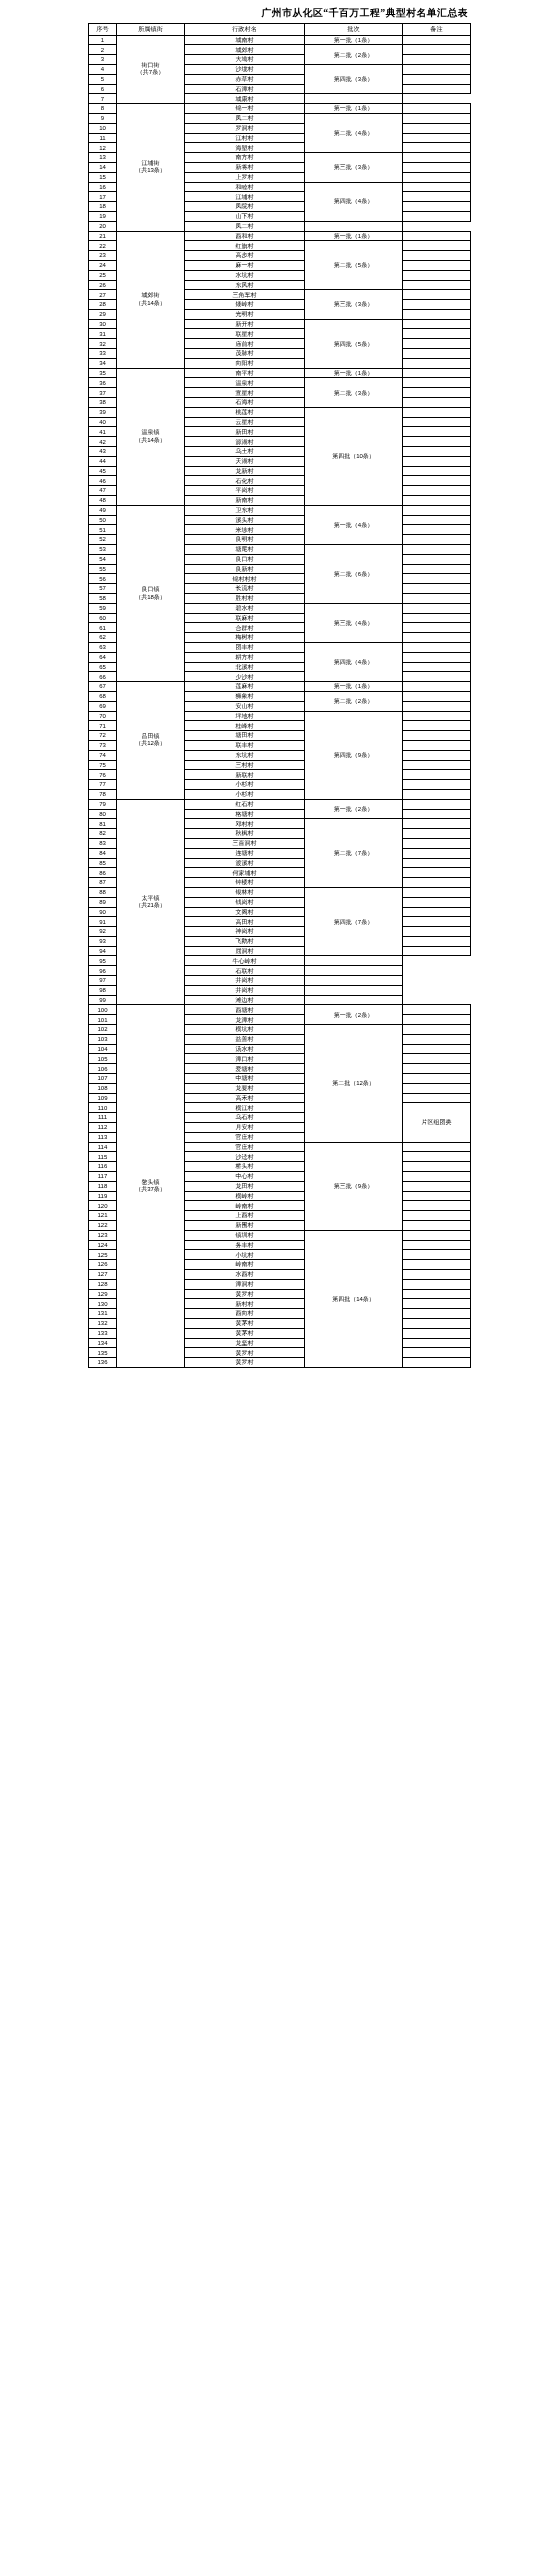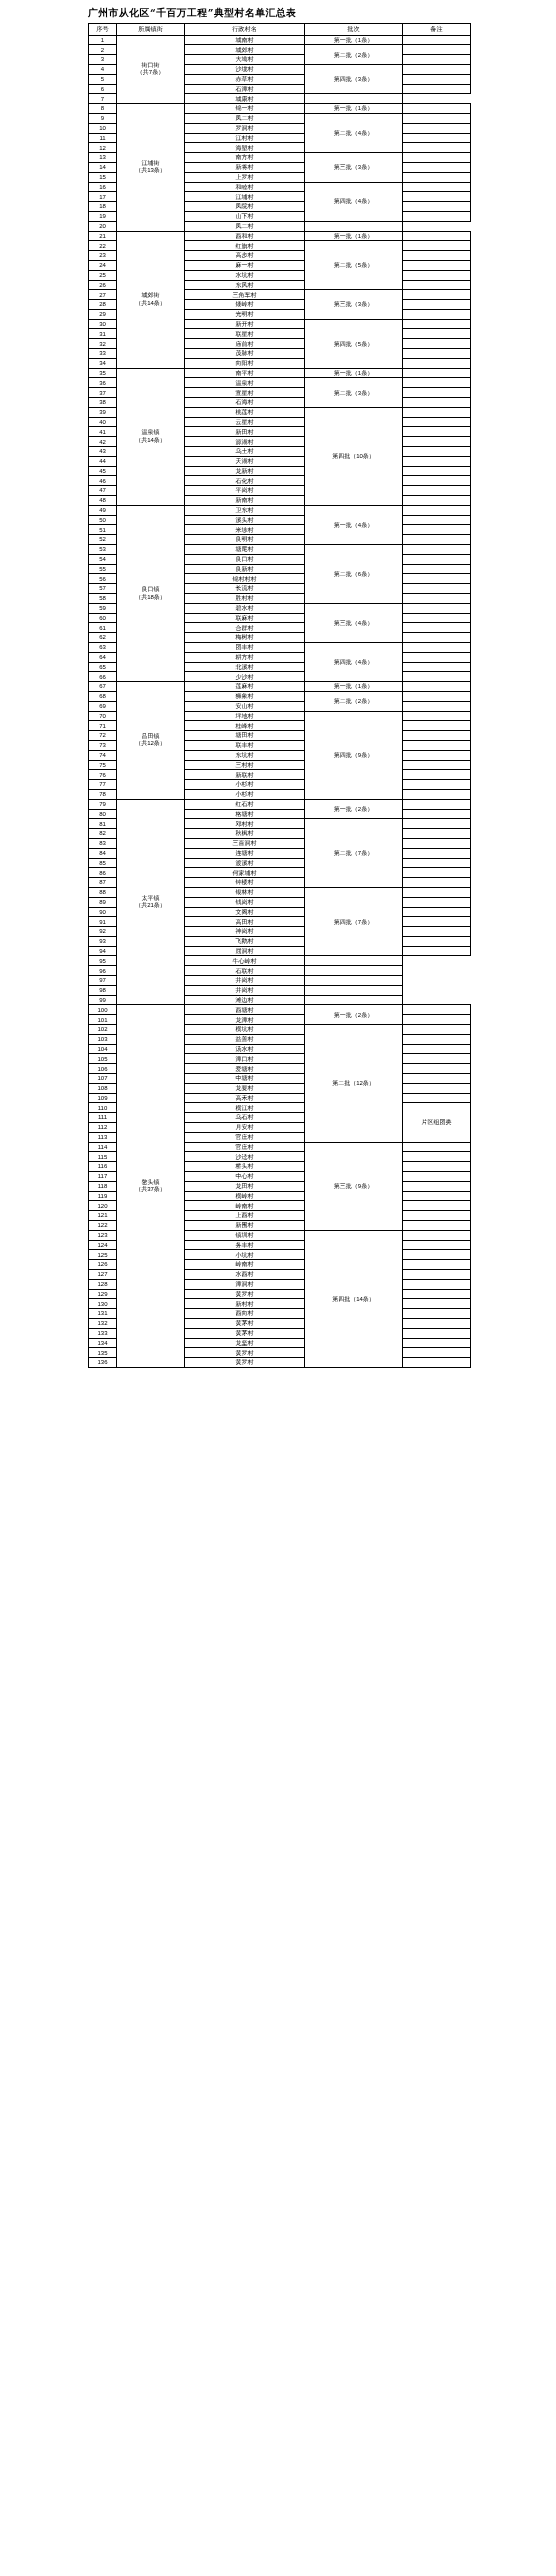--- a/index.html
+++ b/index.html
@@ -10,22 +10,22 @@
   body {
     width: 556px;
     font-family: "Liberation Sans", sans-serif;
   }
   #sheet {
     width: 556px;
     box-sizing: border-box;
     padding: 3.1px 88px 10.3px 88px;
   }
   .doc-title {
-    text-align: left;
-    font-family: Liberation Mono, monospace;
+    text-align: right;
+    font-family: Liberation Serif, serif;
     font-weight: bold;
     font-size: 9.8px;
     letter-spacing: 0.5px;
     padding: 4.1px 0 3.1px 0;
     color: #000;
   }
   table {
     border-collapse: collapse;
     width: 381px;
     table-layout: fixed;

